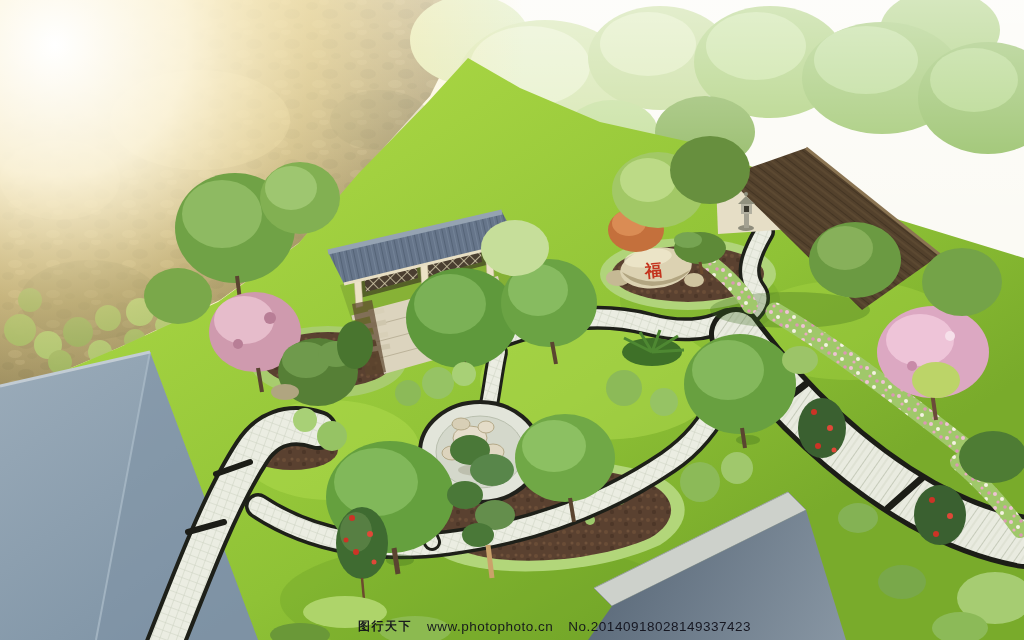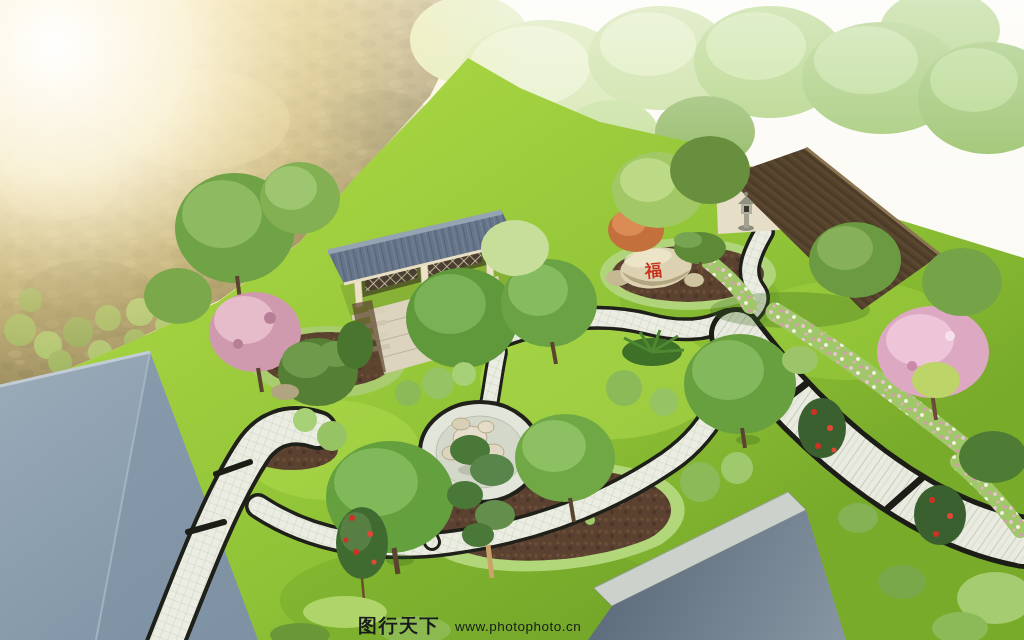--- a/index.html
+++ b/index.html
@@ -1,19 +1,19 @@
 <!DOCTYPE html>
 <html><head>
 <meta charset="utf-8">
 <style>
   html,body{margin:0;padding:0;background:#ffffff;}
   .scene{position:relative;width:1024px;height:640px;overflow:hidden;font-family:"DejaVu Sans",sans-serif;background:#fbfaf4;}
   .scene svg{position:absolute;left:0;top:0;display:block;}
   .watermark{position:absolute;left:358px;top:616px;height:20px;display:flex;align-items:center;gap:15px;color:#10101a;opacity:.93;white-space:nowrap;}
-  .wm-site{font-size:19px;font-weight:bold;letter-spacing:1.5px;}
+  .wm-site{font-size:12px;font-weight:bold;letter-spacing:1.5px;}
   .wm-url,.wm-no{font-size:13.5px;font-family:Liberation Sans, sans-serif;letter-spacing:.5px;}
 </style>
 </head>
 <body>
 
 <div class="scene">
 <svg width="1024" height="640" viewBox="0 0 1024 640" xmlns="http://www.w3.org/2000/svg">
 <defs>
   <radialGradient id="glare" gradientUnits="userSpaceOnUse" cx="55" cy="45" r="470">
     <stop offset="0" stop-color="#ffffff" stop-opacity="1"></stop>
@@ -397,14 +397,15 @@
     <ellipse cx="345" cy="612" rx="42" ry="16" fill="#aed46a"></ellipse>
           <ellipse cx="415" cy="630" rx="36" ry="14" fill="#8cba50"></ellipse>
     <ellipse cx="300" cy="635" rx="30" ry="12" fill="#6a9838"></ellipse>
   </g>
 </g>
 </svg>
 
 <div class="watermark">
   <span class="wm-site">图行天下</span>
   <span class="wm-url">www.photophoto.cn</span>
+  <span class="wm-no">No.20140918028149337423</span>
 </div>
 </div>
 
 </body></html>

